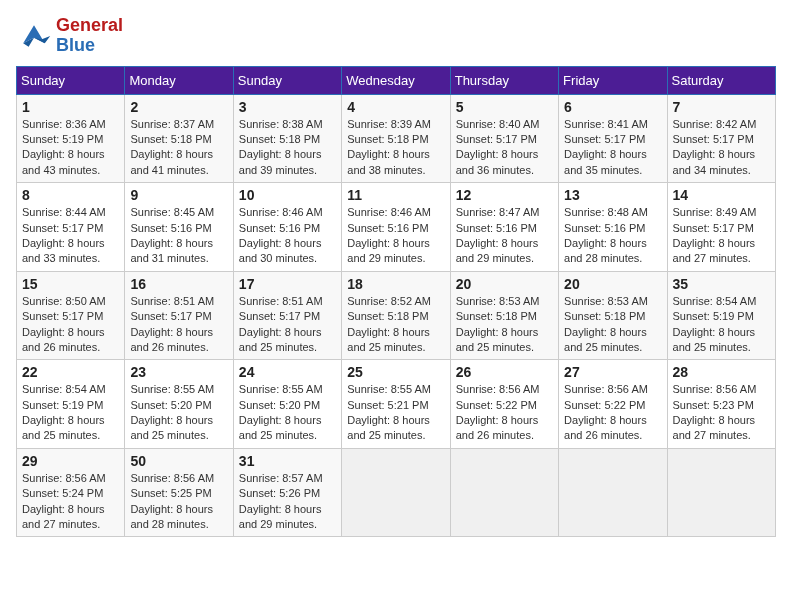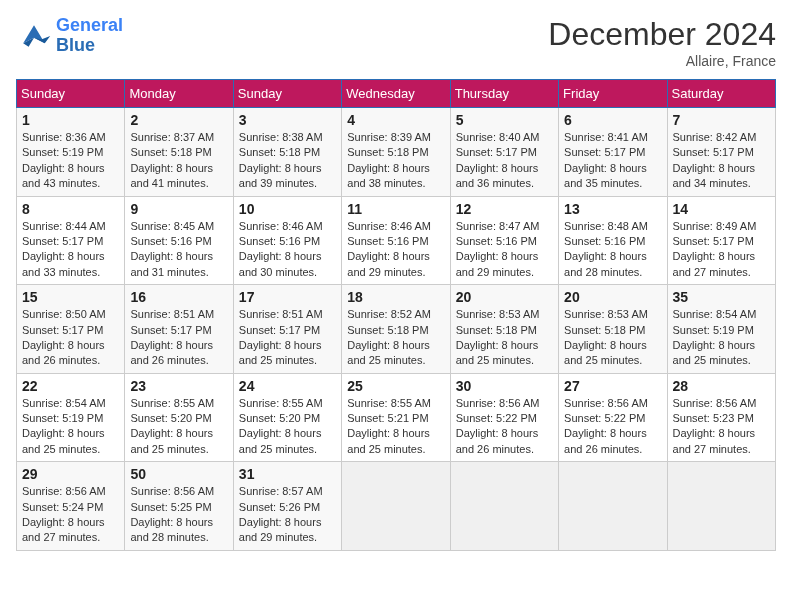--- a/index.html
+++ b/index.html
@@ -21,21 +21,21 @@
       align-items: center;
       gap: 4px;
     }
     .logo-text {
       font-size: 18px;
       font-weight: bold;
       color: #333;
       line-height: 1.1;
     }
     .logo-text span {
-      color: #3b82f6;
+      color: #b91c1c;
     }
     .logo-bird {
       width: 36px;
       height: 36px;
     }
     .title-block {
       text-align: right;
     }
     .month-title {
       font-size: 32px;
@@ -45,21 +45,21 @@
     .location {
       font-size: 14px;
       color: #555;
     }
     .calendar {
       width: 100%;
       border-collapse: collapse;
       font-size: 11px;
     }
     .calendar thead tr th {
-      background-color: #be185d;
+      background-color: #4c1d95;
       color: #fff;
       padding: 6px 4px;
       text-align: left;
       font-size: 13px;
       font-weight: normal;
       border: 1px solid #2a6db5;
     }
     .calendar tbody tr td {
       border: 1px solid #ccc;
       vertical-align: top;
@@ -98,24 +98,20 @@
     <svg class="logo-bird" viewBox="0 0 40 40" xmlns="http://www.w3.org/2000/svg">
       <polygon points="8,28 20,8 32,28 20,22" fill="#2a6db5"></polygon>
       <polygon points="20,22 32,28 38,20 28,24" fill="#1a5a9a"></polygon>
       <polygon points="8,28 20,22 14,32" fill="#1a5a9a"></polygon>
     </svg>
     <div class="logo-text">
       <div><span>General</span></div>
       <div><span style="color:#2a6db5;text-align:right;">Blue</span></div>
     </div>
   </div>
-  <div class="title-block">
-    <div class="month-title">December 2024</div>
-    <div class="location">Allaire, France</div>
-  </div>
 </div>
 
 <table class="calendar">
   <thead>
     <tr id="weekday-header">
         <th>Sunday</th>
         <th>Monday</th>
         <th>Sunday</th>
         <th>Wednesday</th>
         <th>Thursday</th>
@@ -225,21 +221,21 @@
         </td>
         <td>
           <span class="day-num">24</span>
           <div class="day-detail">Sunrise: 8:55 AM<br>Sunset: 5:20 PM<br>Daylight: 8 hours and 25 minutes.</div>
         </td>
         <td>
           <span class="day-num">25</span>
           <div class="day-detail">Sunrise: 8:55 AM<br>Sunset: 5:21 PM<br>Daylight: 8 hours and 25 minutes.</div>
         </td>
         <td>
-          <span class="day-num">30</span>
+          <span class="day-num">26</span>
           <div class="day-detail">Sunrise: 8:56 AM<br>Sunset: 5:22 PM<br>Daylight: 8 hours and 26 minutes.</div>
         </td>
         <td>
           <span class="day-num">27</span>
           <div class="day-detail">Sunrise: 8:56 AM<br>Sunset: 5:22 PM<br>Daylight: 8 hours and 26 minutes.</div>
         </td>
         <td>
           <span class="day-num">28</span>
           <div class="day-detail">Sunrise: 8:56 AM<br>Sunset: 5:23 PM<br>Daylight: 8 hours and 27 minutes.</div>
         </td>

